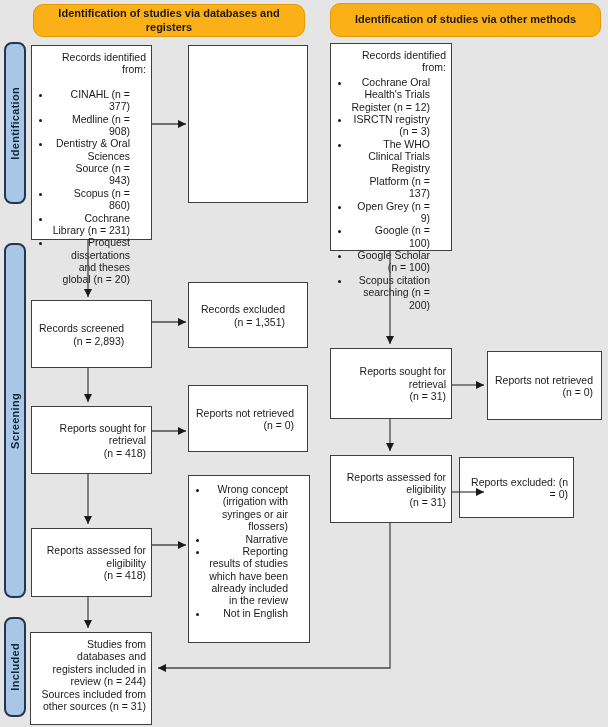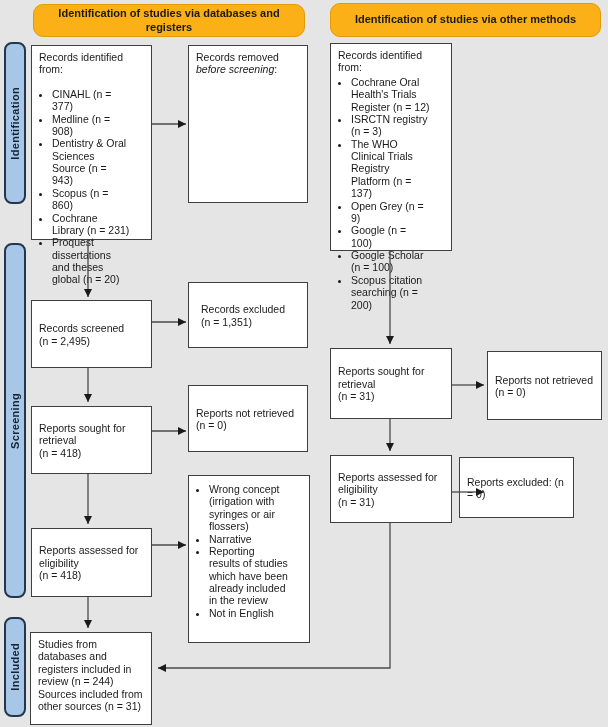--- a/index.html
+++ b/index.html
@@ -17,21 +17,21 @@
   #hdr-right{left:330px;top:3px;width:271px;height:34px;}
   .stage{position:absolute;left:4px;width:22px;background:var(--stage-bg);
          border:2px solid var(--stage-border);border-radius:8px;
          display:flex;align-items:center;justify-content:center;}
   .stage span{writing-mode:vertical-rl;transform:rotate(180deg);
               font-weight:bold;font-size:11px;color:#15243B;letter-spacing:.3px;white-space:nowrap;}
   #stage-identification{top:42px;height:162px;}
   #stage-screening{top:243px;height:355px;}
   #stage-included{top:617px;height:100px;}
   .box{position:absolute;background:#fff;border:1.5px solid var(--box-border);
-       font-size:10.5px;line-height:1.18;padding:5px 5px 4px 7px;}
+       font-size:10.5px;line-height:1.18;padding:5px 5px 4px 7px;text-align:right;}
   .center{display:flex;align-items:center;}
   .pre{white-space:pre-line;}
   ul.bullets{list-style:disc outside;padding-left:13px;margin:2px 16px 0 0;}
   ul.nobullets{list-style:none;padding-left:14px;margin:0;}
   ul li{margin:0;}
   .gap-top{margin-top:12px !important;}
   
   #b1{left:31px;top:45px;width:121px;height:195px;}
   #b2{left:31px;top:300px;width:121px;height:68px;}
   #b3{left:31px;top:406px;width:121px;height:68px;}
@@ -81,40 +81,39 @@
         <li>Medline (n = 908)</li>
         <li>Dentistry &amp; Oral Sciences Source (n = 943)</li>
         <li>Scopus (n = 860)</li>
         <li>Cochrane Library (n = 231)</li>
         <li>Proquest dissertations and theses global (n = 20)</li>
       </ul>
   </div>
 
   <div class="box center" id="b2">
     <span class="pre">Records screened
-(n = 2,495)</span>
+(n = 2,893)</span>
   </div>
 
   <div class="box center" id="b3">
     <span class="pre">Reports sought for retrieval
 (n = 418)</span>
   </div>
 
   <div class="box center" id="b4">
     <span class="pre">Reports assessed for eligibility
 (n = 418)</span>
   </div>
 
   <div class="box" id="b5">
     <span class="pre">Studies from databases and registers included in review (n = 244)
 Sources included from other sources (n = 31)</span>
   </div>
 
   <div class="box" id="e1">
-    <div><span>Records removed </span><span class="em">before screening</span><span>:</span></div>
   </div>
 
   <div class="box center" id="e2">
     <span class="pre">Records excluded
 (n = 1,351)</span>
   </div>
 
   <div class="box center" id="e3">
     <span class="pre">Reports not retrieved
 (n = 0)</span>

